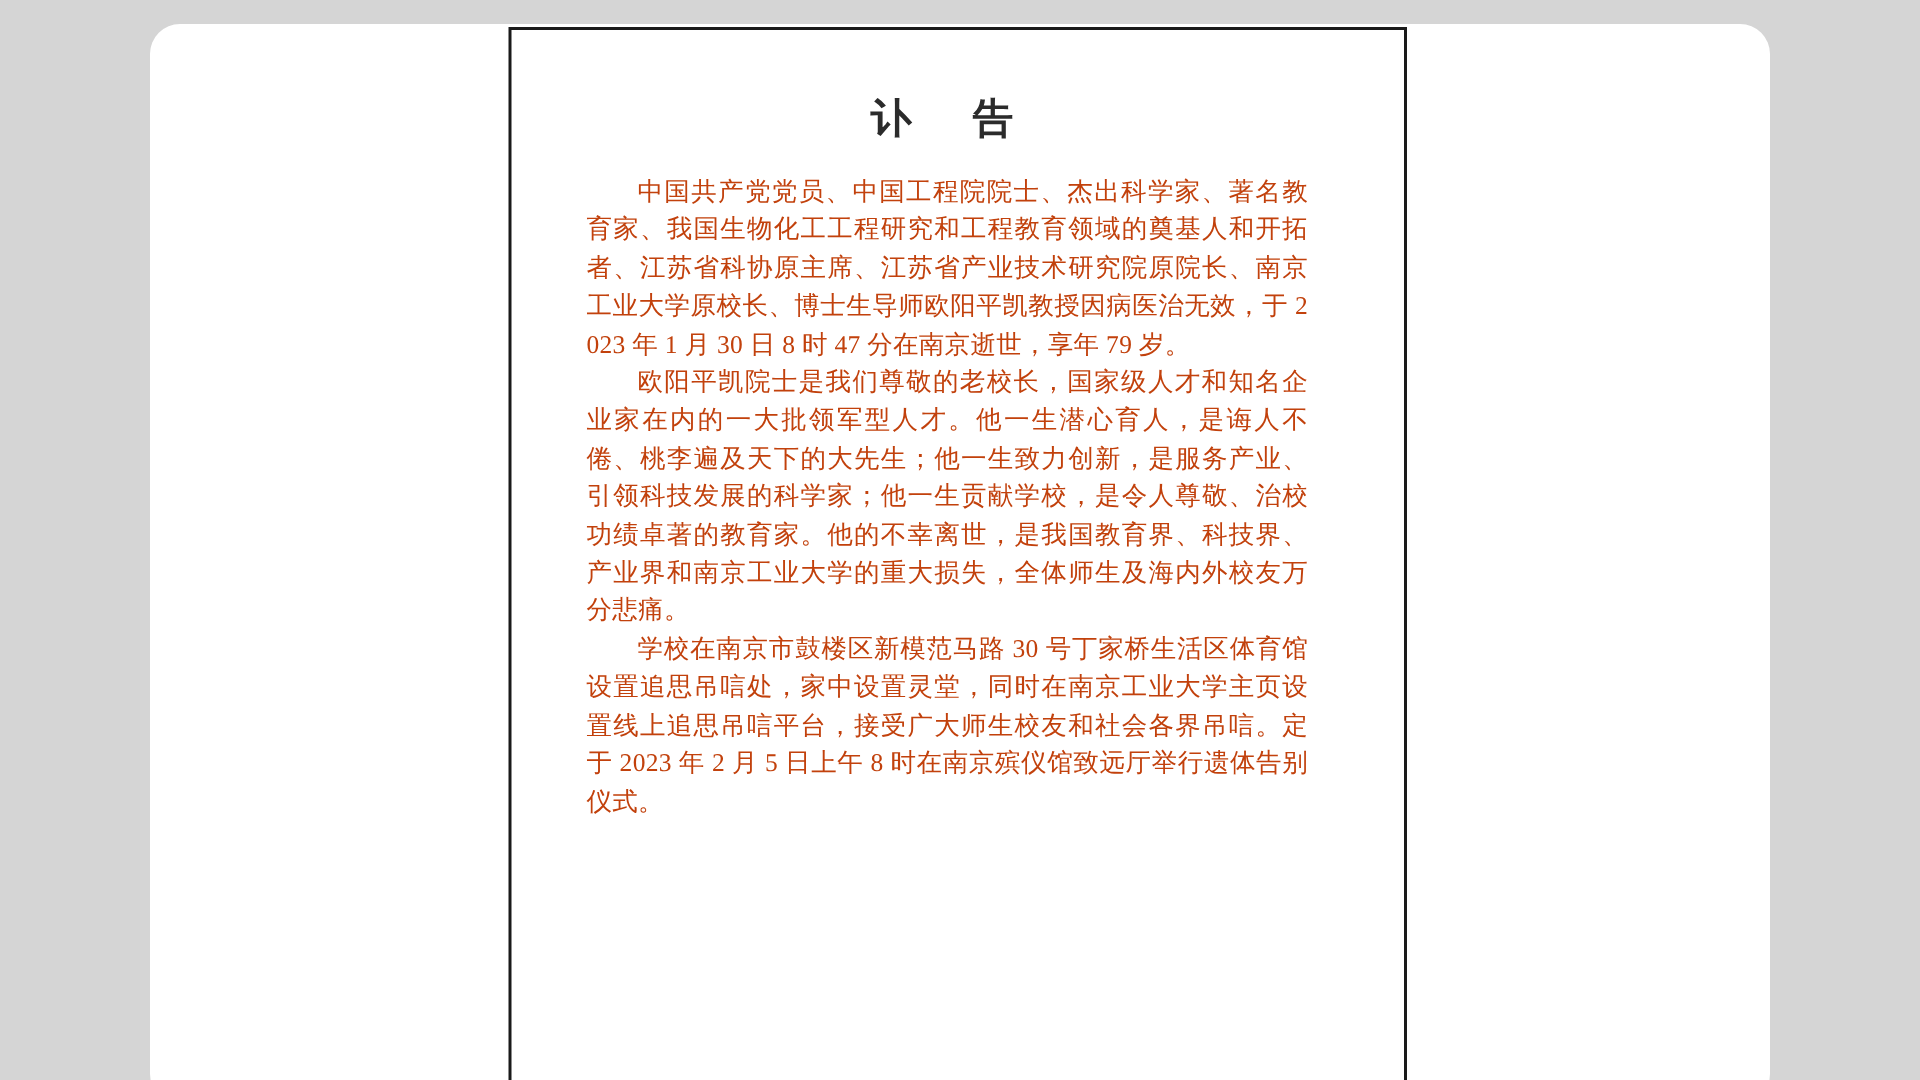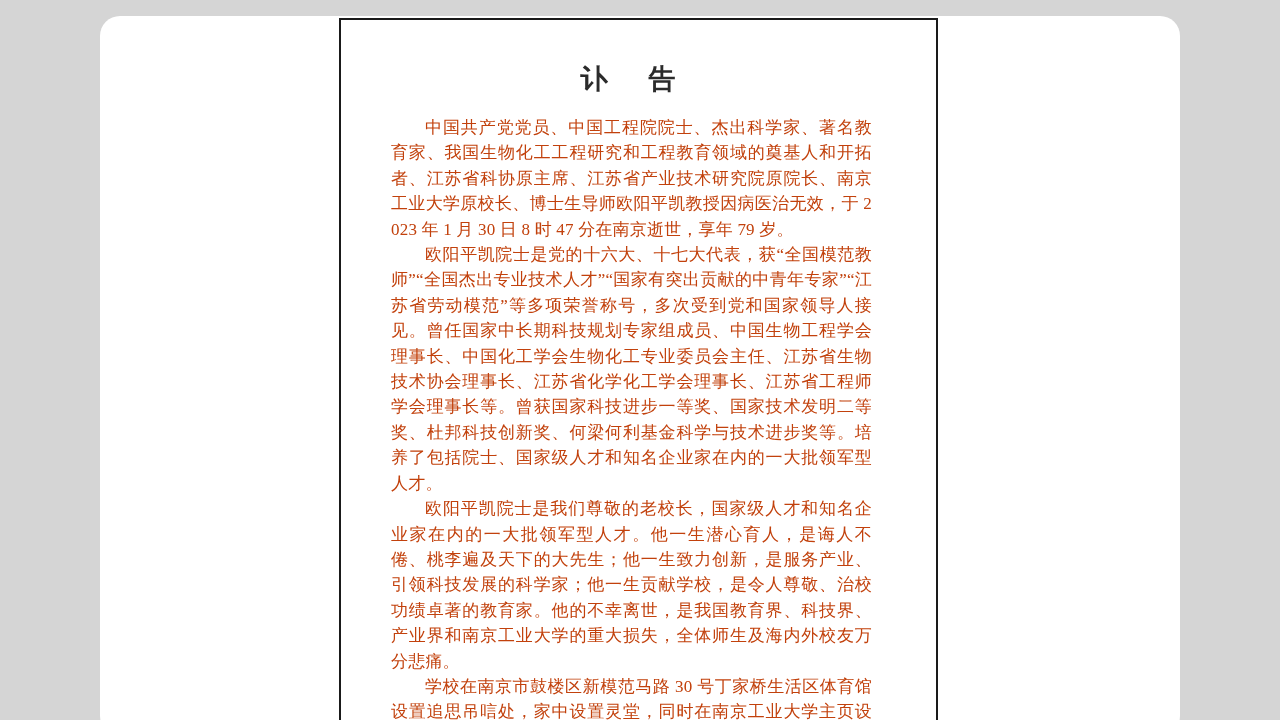--- a/index.html
+++ b/index.html
@@ -72,18 +72,17 @@
 </head>
 <body>
 
 <div class="bg-strip bg-left"></div>
 <div class="bg-strip bg-right"></div>
 
 <div class="page">
   <div class="frame">
     <h1 class="title">讣　告</h1>
     <p class="para">中国共产党党员、中国工程院院士、杰出科学家、著名教育家、我国生物化工工程研究和工程教育领域的奠基人和开拓者、江苏省科协原主席、江苏省产业技术研究院原院长、南京工业大学原校长、博士生导师欧阳平凯教授因病医治无效，于 2023 年 1 月 30 日 8 时 47 分在南京逝世，享年 79 岁。</p>
-    <p class="para">欧阳平凯院士是党的十六大、十七大代表，获“全国模范教师”“全国杰出专业技术人才”“国家有突出贡献的中青年专家”“江苏省劳动模范”等多项荣誉称号，多次受到党和国家领导人接见。曾任国家中长期科技规划专家组成员、中国生物工程学会理事长、中国化工学会生物化工专业委员会主任、江苏省生物技术协会理事长、江苏省化学化工学会理事长、江苏省工程师学会理事长等。曾获国家科技进步一等奖、国家技术发明二等奖、杜邦科技创新奖、何梁何利基金科学与技术进步奖等。培养了包括院士、国家级人才和知名企业家在内的一大批领军型人才。</p>
     <p class="para">欧阳平凯院士是我们尊敬的老校长，国家级人才和知名企业家在内的一大批领军型人才。他一生潜心育人，是诲人不倦、桃李遍及天下的大先生；他一生致力创新，是服务产业、引领科技发展的科学家；他一生贡献学校，是令人尊敬、治校功绩卓著的教育家。他的不幸离世，是我国教育界、科技界、产业界和南京工业大学的重大损失，全体师生及海内外校友万分悲痛。</p>
     <p class="para">学校在南京市鼓楼区新模范马路 30 号丁家桥生活区体育馆设置追思吊唁处，家中设置灵堂，同时在南京工业大学主页设置线上追思吊唁平台，接受广大师生校友和社会各界吊唁。定于 2023 年 2 月 5 日上午 8 时在南京殡仪馆致远厅举行遗体告别仪式。</p>
 
   </div>
 </div>
 
 </body></html>

